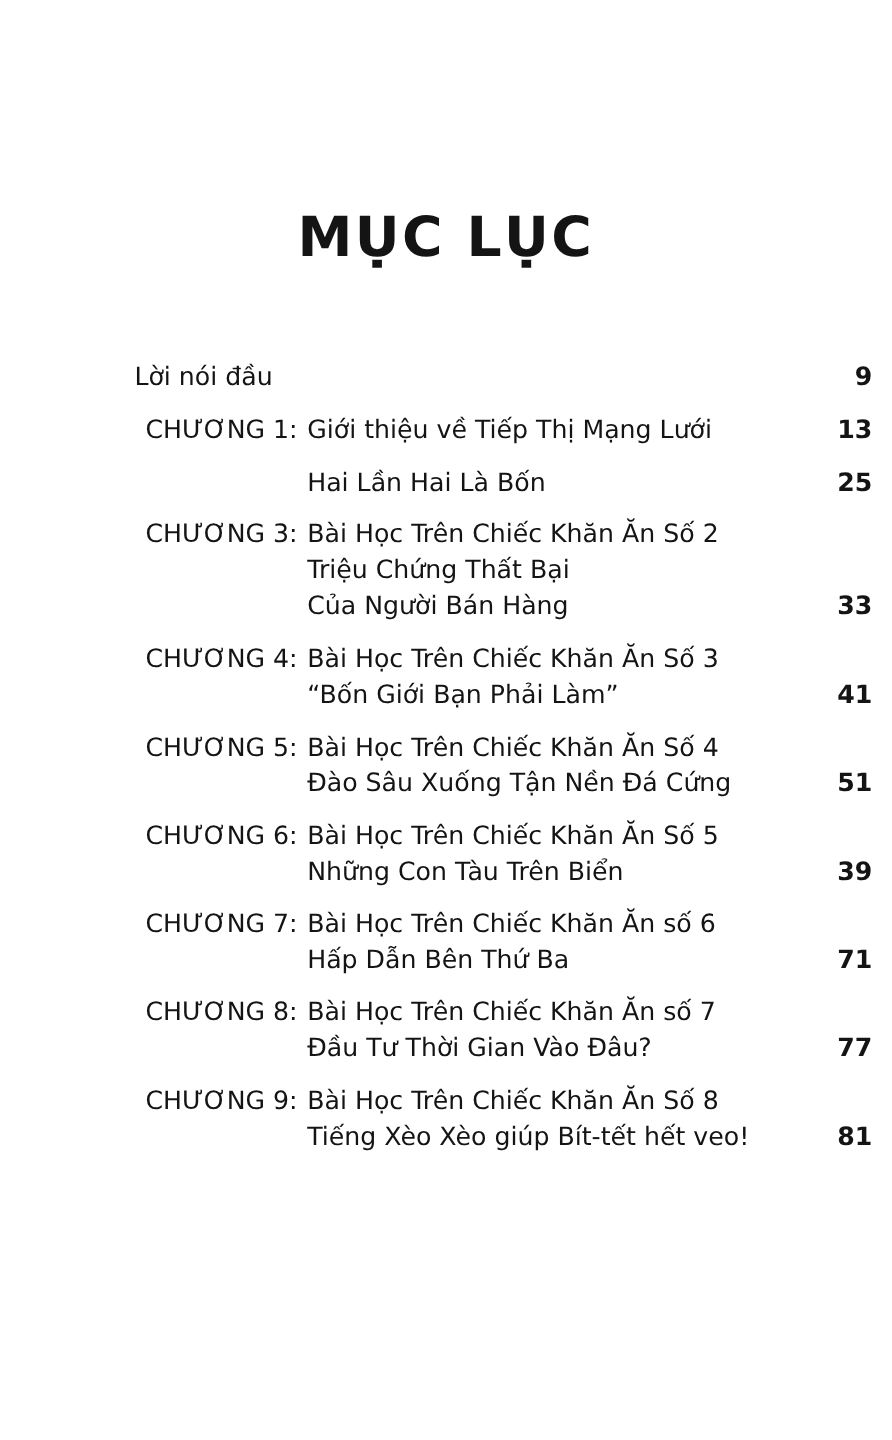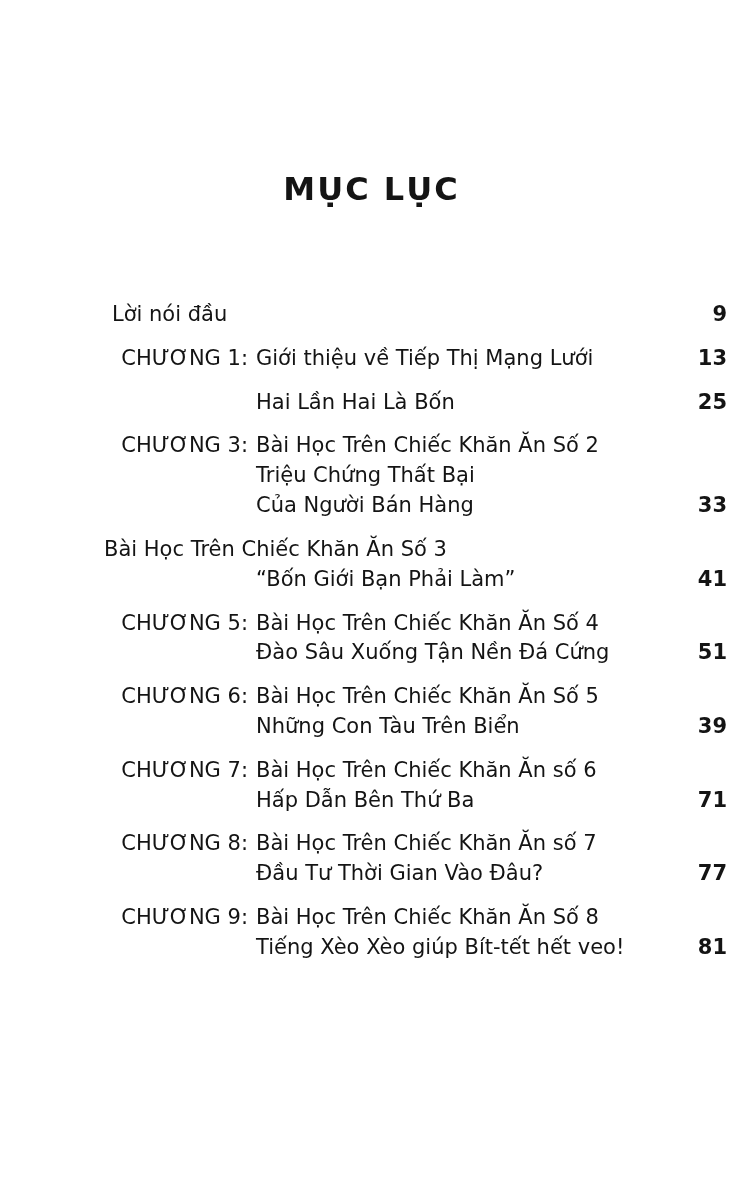--- a/index.html
+++ b/index.html
@@ -20,21 +20,21 @@
     height: 1200px;
     position: relative;
     box-sizing: border-box;
   }
   .toc-title {
     position: absolute;
     top: 170px;
     left: 0;
     width: 743px;
     text-align: center;
-    font-size: 32px;
+    font-size: 46px;
     font-weight: bold;
     letter-spacing: 2px;
     color: #141414;
   }
   .toc-list {
     position: absolute;
     top: 300px;
     left: 0;
     width: 743px;
     padding-left: 22px;
@@ -128,20 +128,21 @@
           <div class="entry-page empty"></div>
         </div>
         <div class="entry-line">
           <div class="chap-label indent-right"></div>
           <div class="entry-title">Của Người Bán Hàng</div>
           <div class="entry-page">33</div>
         </div>
       </div>
       <div class="toc-entry">
         <div class="entry-line">
+          <div class="chap-label indent-right">CHƯƠNG 4:</div>
           <div class="entry-title">Bài Học Trên Chiếc Khăn Ăn Số 3</div>
           <div class="entry-page empty"></div>
         </div>
         <div class="entry-line">
           <div class="chap-label indent-right"></div>
           <div class="entry-title">“Bốn Giới Bạn Phải Làm”</div>
           <div class="entry-page">41</div>
         </div>
       </div>
       <div class="toc-entry">

